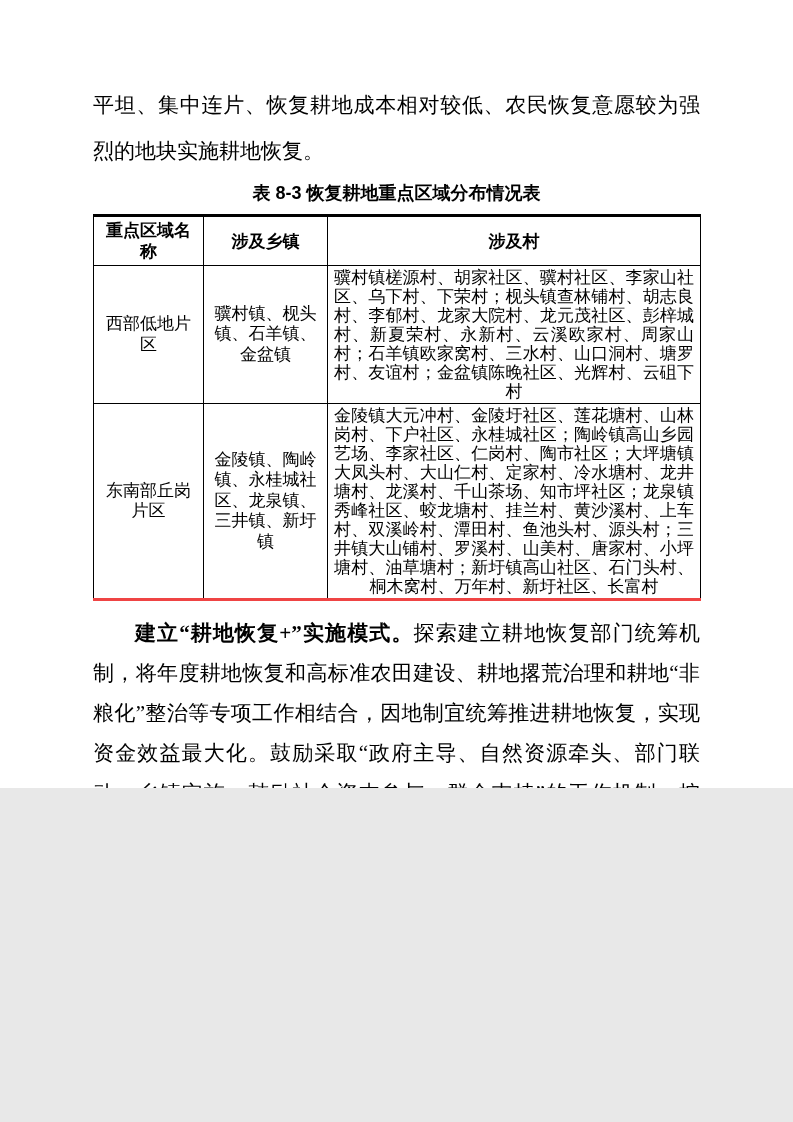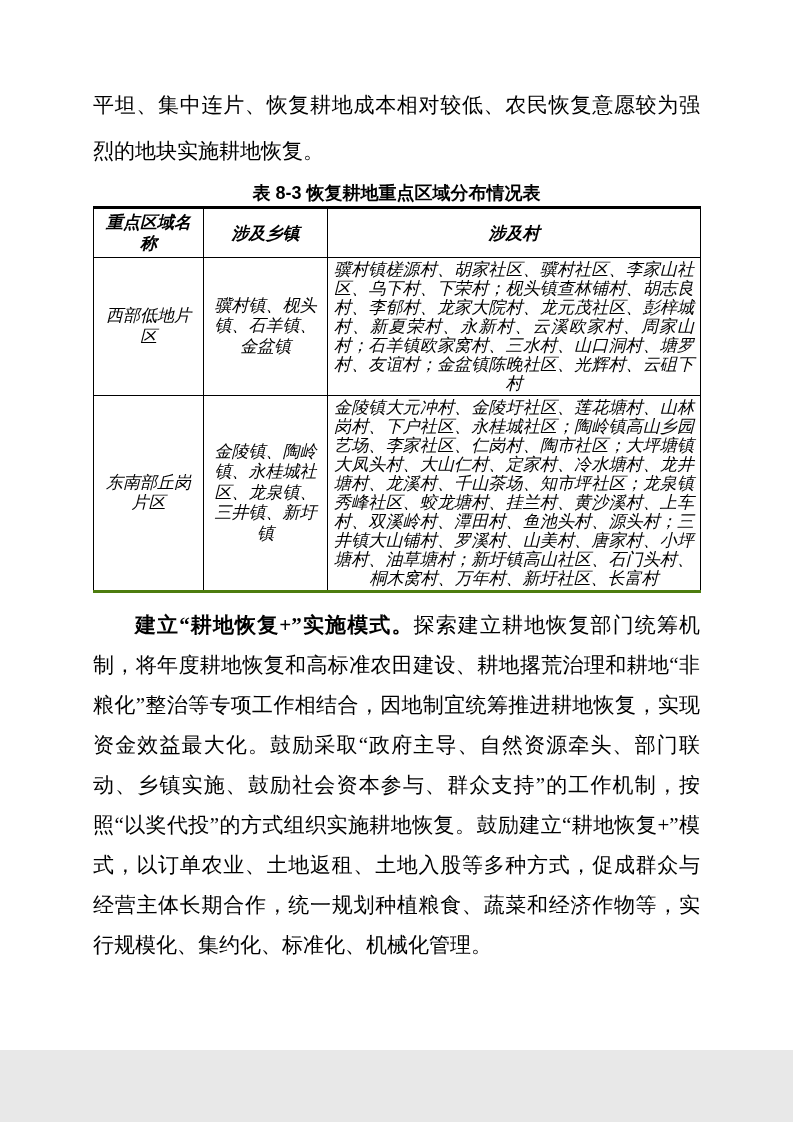--- a/index.html
+++ b/index.html
@@ -3,21 +3,21 @@
 <meta charset="utf-8">
 <style>
   html, body {
     margin: 0;
     padding: 0;
     background: #e8e8e8;
   }
   .page {
     position: relative;
     width: 793px;
-    height: 1050px;
+    height: 788px;
     margin: 0 auto;
     background: #ffffff;
     overflow: hidden;
     font-family: "Liberation Serif", "DejaVu Serif", serif;
     color: #000000;
   }
   .content {
     padding: 82px 93px 0 93px;
   }
   .body-text {
@@ -30,26 +30,26 @@
   }
   .table-title {
     margin-top: 6px;
     font-family: "Liberation Sans", "DejaVu Sans", sans-serif;
     font-weight: bold;
     font-size: 18px;
     line-height: 26px;
     text-align: center;
   }
   table.region-table {
+    margin-top: 8px;
     width: 607px;
     border-collapse: collapse;
     border-top: 3px solid #000;
-    border-bottom: 3px solid #4d7c0f;
+    border-bottom: 3px solid #ef4444;
     table-layout: fixed;
-    font-style: italic;
   }
   table.region-table th,
   table.region-table td {
     border: 1px solid #000;
     font-size: 17px;
     vertical-align: middle;
   }
   table.region-table th {
     font-family: "Liberation Sans", "DejaVu Sans", sans-serif;
     font-weight: bold;

